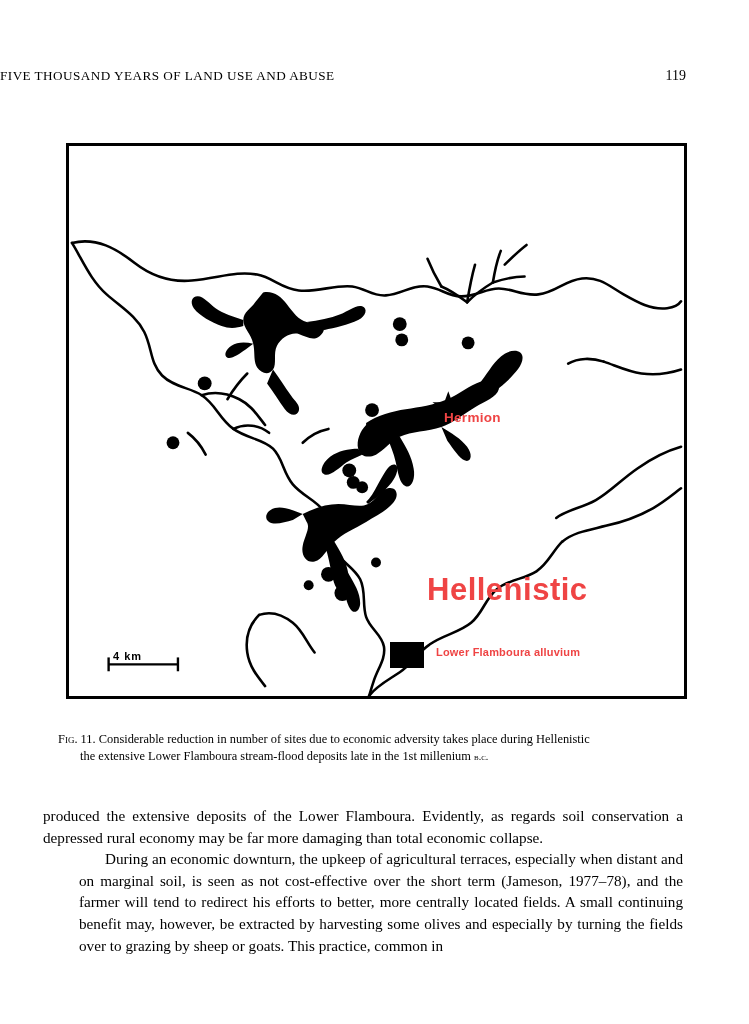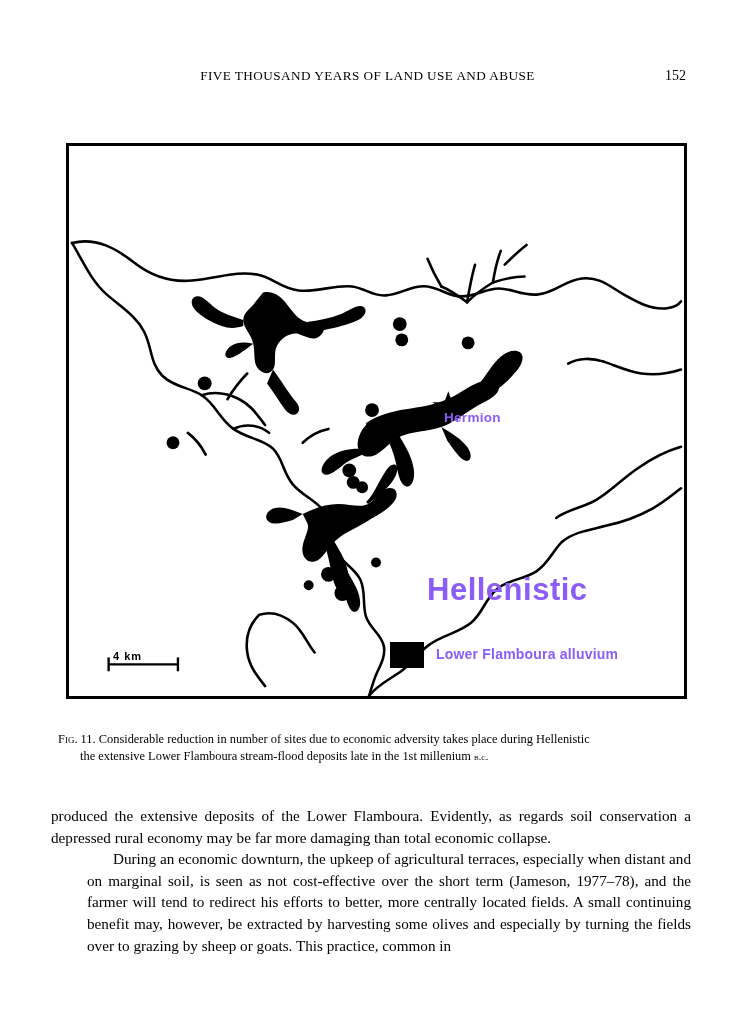--- a/index.html
+++ b/index.html
@@ -21,21 +21,20 @@
     position: absolute;
     top: 68px;
     left: 0;
     width: 749px;
     height: 20px;
   }
   .running-head-title {
     position: absolute;
     left: 0;
     width: 735px;
-    text-align: center;
     font-size: 13.2px;
     letter-spacing: 0.45px;
     font-variant: small-caps;
     text-transform: uppercase;
     white-space: nowrap;
   }
   .running-head-page {
     position: absolute;
     right: 63px;
     top: 0;
@@ -61,40 +60,40 @@
     width: 100%;
     height: 100%;
     display: block;
   }
 
   
   .map-label {
     position: absolute;
     font-family: "Liberation Sans", sans-serif;
     font-weight: bold;
-    color: #8b5cf6;
+    color: #ef4444;
     white-space: nowrap;
   }
   .label-hermion {
     left: 375px;
     top: 264px;
     font-size: 13.5px;
     letter-spacing: 0.3px;
   }
   .label-period {
     left: 358px;
     top: 426px;
     font-size: 31px;
     letter-spacing: 0.5px;
     font-weight: bold;
   }
   .label-legend {
     left: 367px;
     top: 500px;
-    font-size: 14px;
+    font-size: 11px;
     letter-spacing: 0.2px;
   }
   .legend-swatch {
     position: absolute;
     left: 321px;
     top: 496px;
     width: 34px;
     height: 26px;
     background: #000;
   }
@@ -127,41 +126,41 @@
     text-indent: 0;
   }
   .sc {
     font-variant: small-caps;
     font-size: 10px;
   }
 
   
   .body-text {
     position: absolute;
-    left: 51px;
+    left: 43px;
     top: 805px;
     width: 640px;
     font-size: 15.2px;
     line-height: 21.6px;
     text-align: justify;
   }
   .body-text p {
     margin: 0;
   }
   .body-text p.indent {
     text-indent: 26px;
     margin-left: 36px;
   }
 </style>
 </head>
 <body>
 
 <div class="running-head">
   <div class="running-head-title">Five Thousand Years of Land Use and Abuse</div>
-  <div class="running-head-page">152</div>
+  <div class="running-head-page">119</div>
 </div>
 
 <div class="figure-box">
 
   <svg class="map-svg" viewBox="0 0 621 556" preserveAspectRatio="none">
 
     <g fill="none" stroke="#000" stroke-width="2.6" stroke-linejoin="round" stroke-linecap="round">
 
       <path d="M3 98 C 28 92, 48 104, 66 118 C 84 132, 102 138, 124 136
                C 150 134, 168 126, 190 130 C 206 133, 214 144, 232 146

